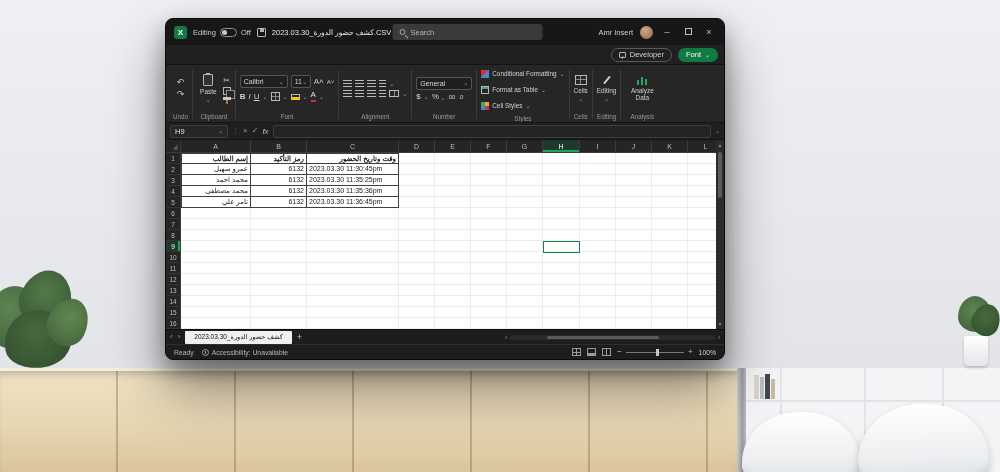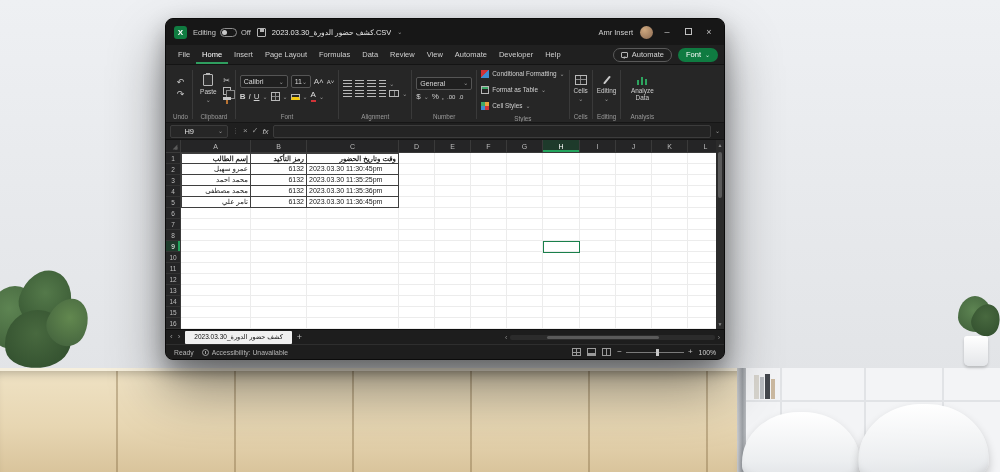--- a/index.html
+++ b/index.html
@@ -123,21 +123,21 @@
   .vbig { display:flex; flex-direction:column; align-items:center; justify-content:center; gap:2px; font-size:6.4px; color:#d0d0d0; text-align:center; line-height:1.1; }
   .i-cellgrid { width:12px; height:10px; border:1px solid #b8b8b8;
     background:linear-gradient(#8a8a8a,#8a8a8a) center/100% 1px no-repeat, linear-gradient(#8a8a8a,#8a8a8a) center/1px 100% no-repeat; }
   .i-pencil { width:2px; height:10px; background:#c8c8c8; transform:rotate(40deg); border-radius:1px; }
   .i-analyze { width:11px; height:9px; background:
       linear-gradient(#2da55f,#2da55f) 0 100%/2px 5px no-repeat,
       linear-gradient(#2da55f,#2da55f) 4px 100%/2px 8px no-repeat,
       linear-gradient(#2da55f,#2da55f) 8px 100%/2px 6px no-repeat; background-origin:border-box; }
   
   .formulabar { height:17px; flex:0 0 17px; background:#1f1f1f; display:flex; align-items:center; padding:2px 4px; gap:4px; border-bottom:1px solid #141414; font-size:7.5px; }
-  .namebox { width:58px; height:13px; background:#262626; border:1px solid #3c3c3c; border-radius:2px; display:flex; align-items:center; justify-content:flex-end; padding:0 4px; color:#e0e0e0;gap:24px; }
+  .namebox { width:58px; height:13px; background:#262626; border:1px solid #3c3c3c; border-radius:2px; display:flex; align-items:center; justify-content:space-between; padding:0 4px; color:#e0e0e0;gap:24px; }
   .fdots { color:#6a6a6a; font-size:7px; }
   .fbic { color:#9a9a9a; font-size:8px; line-height:1; }
   .fx { font-style:italic; color:#bdbdbd; font-size:8px; }
   .finput { flex:1; height:13px; background:#242424; border:1px solid #3c3c3c; border-radius:2px; color:#e0e0e0; padding:0 4px; font-size:7px; line-height:11px; }
   
   .grid { flex:1; position:relative; background:#ffffff; overflow:hidden; }
   .corner { position:absolute; left:0; top:0; width:15px; height:13px; background:#252526; border-right:1px solid #3a3a3a; border-bottom:1px solid #3a3a3a; }
   .corner::after { content:""; position:absolute; right:2px; bottom:2px; border:3px solid transparent; border-right-color:#5a5a5a; border-bottom-color:#5a5a5a; transform:scale(.8); }
   .colheaders { position:absolute; left:15px; top:0; right:8px; height:13px; background:#252526; display:flex; overflow:hidden; border-bottom:1px solid #3a3a3a; }
   .colh { flex:0 0 auto; height:100%; display:flex; align-items:center; justify-content:center; font-size:7px; color:#bdbdbd; border-right:1px solid #3a3a3a; }
@@ -222,47 +222,38 @@
   <div class="titlebar">
     <span class="app-icon">X</span>
     <span class="autosave">
       <span>Editing</span>
       <span class="toggle"></span>
       <span>Off</span>
     </span>
     <span class="save-ic"></span>
     <span class="doc-title">كشف حضور الدورة_2023.03.30.CSV</span>
     <span class="chev">⌄</span>
+    <div class="search-pill">
+      <span class="mag"></span>
+      <span>Search</span>
+    </div>
     <div class="tb-right">
       <span class="user-name">Amr Insert</span>
       <span class="avatar"></span>
       <span class="winbtn min">–</span>
       <span class="winbtn"><span class="maxbox"></span></span>
       <span class="winbtn">×</span>
     </div>
   </div>
 
   <div class="menubar">
-    <div class="menu-items">
-        <div class="menu-item">File</div>
-        <div class="menu-item active">Home</div>
-        <div class="menu-item">Insert</div>
-        <div class="menu-item">Page Layout</div>
-        <div class="menu-item">Formulas</div>
-        <div class="menu-item">Data</div>
-        <div class="menu-item">Review</div>
-        <div class="menu-item">View</div>
-        <div class="menu-item">Automate</div>
-        <div class="menu-item">Developer</div>
-        <div class="menu-item">Help</div>
-      </div>
     <div class="mb-right">
       <span class="comments-pill">
         <span class="cmt-ic"></span>
-        <span>Automate</span>
+        <span>Developer</span>
       </span>
       <span class="share-pill">
         <span>Font</span>
         <span class="chev" style="color:#d8f0e2">⌄</span>
       </span>
     </div>
   </div>
 
   <div class="ribbon">
     <div class="rgroup">

